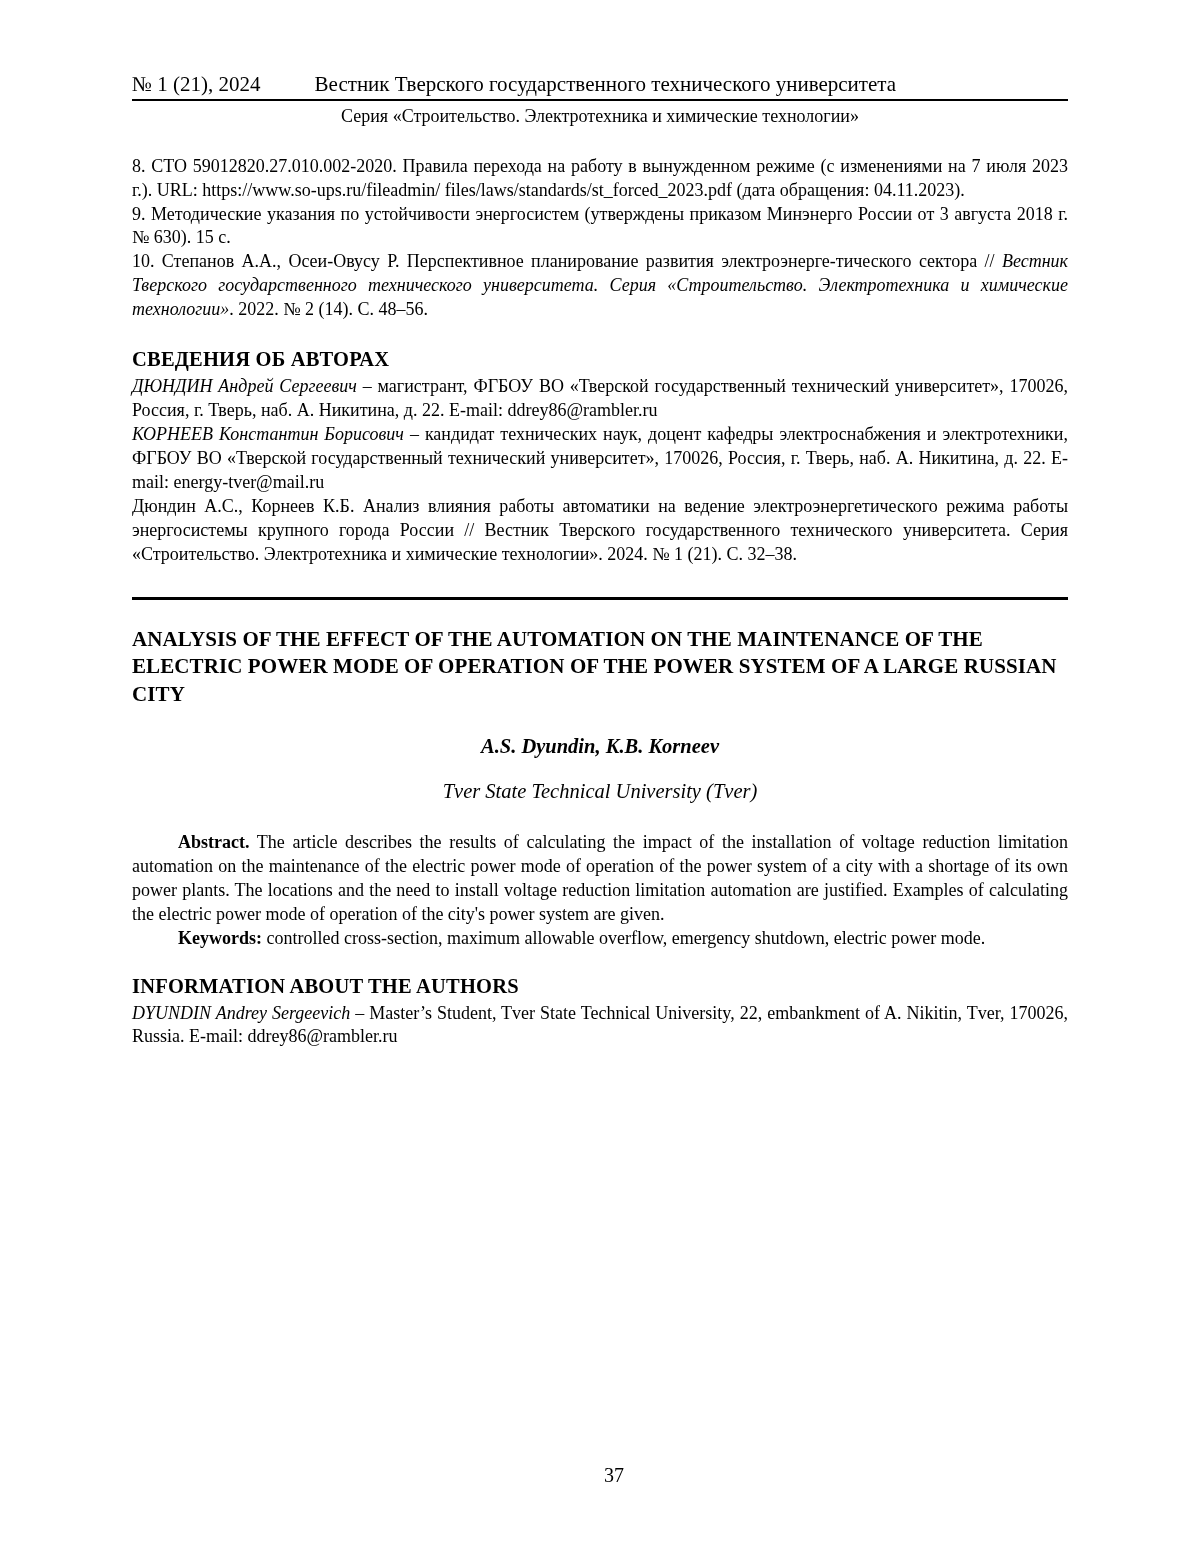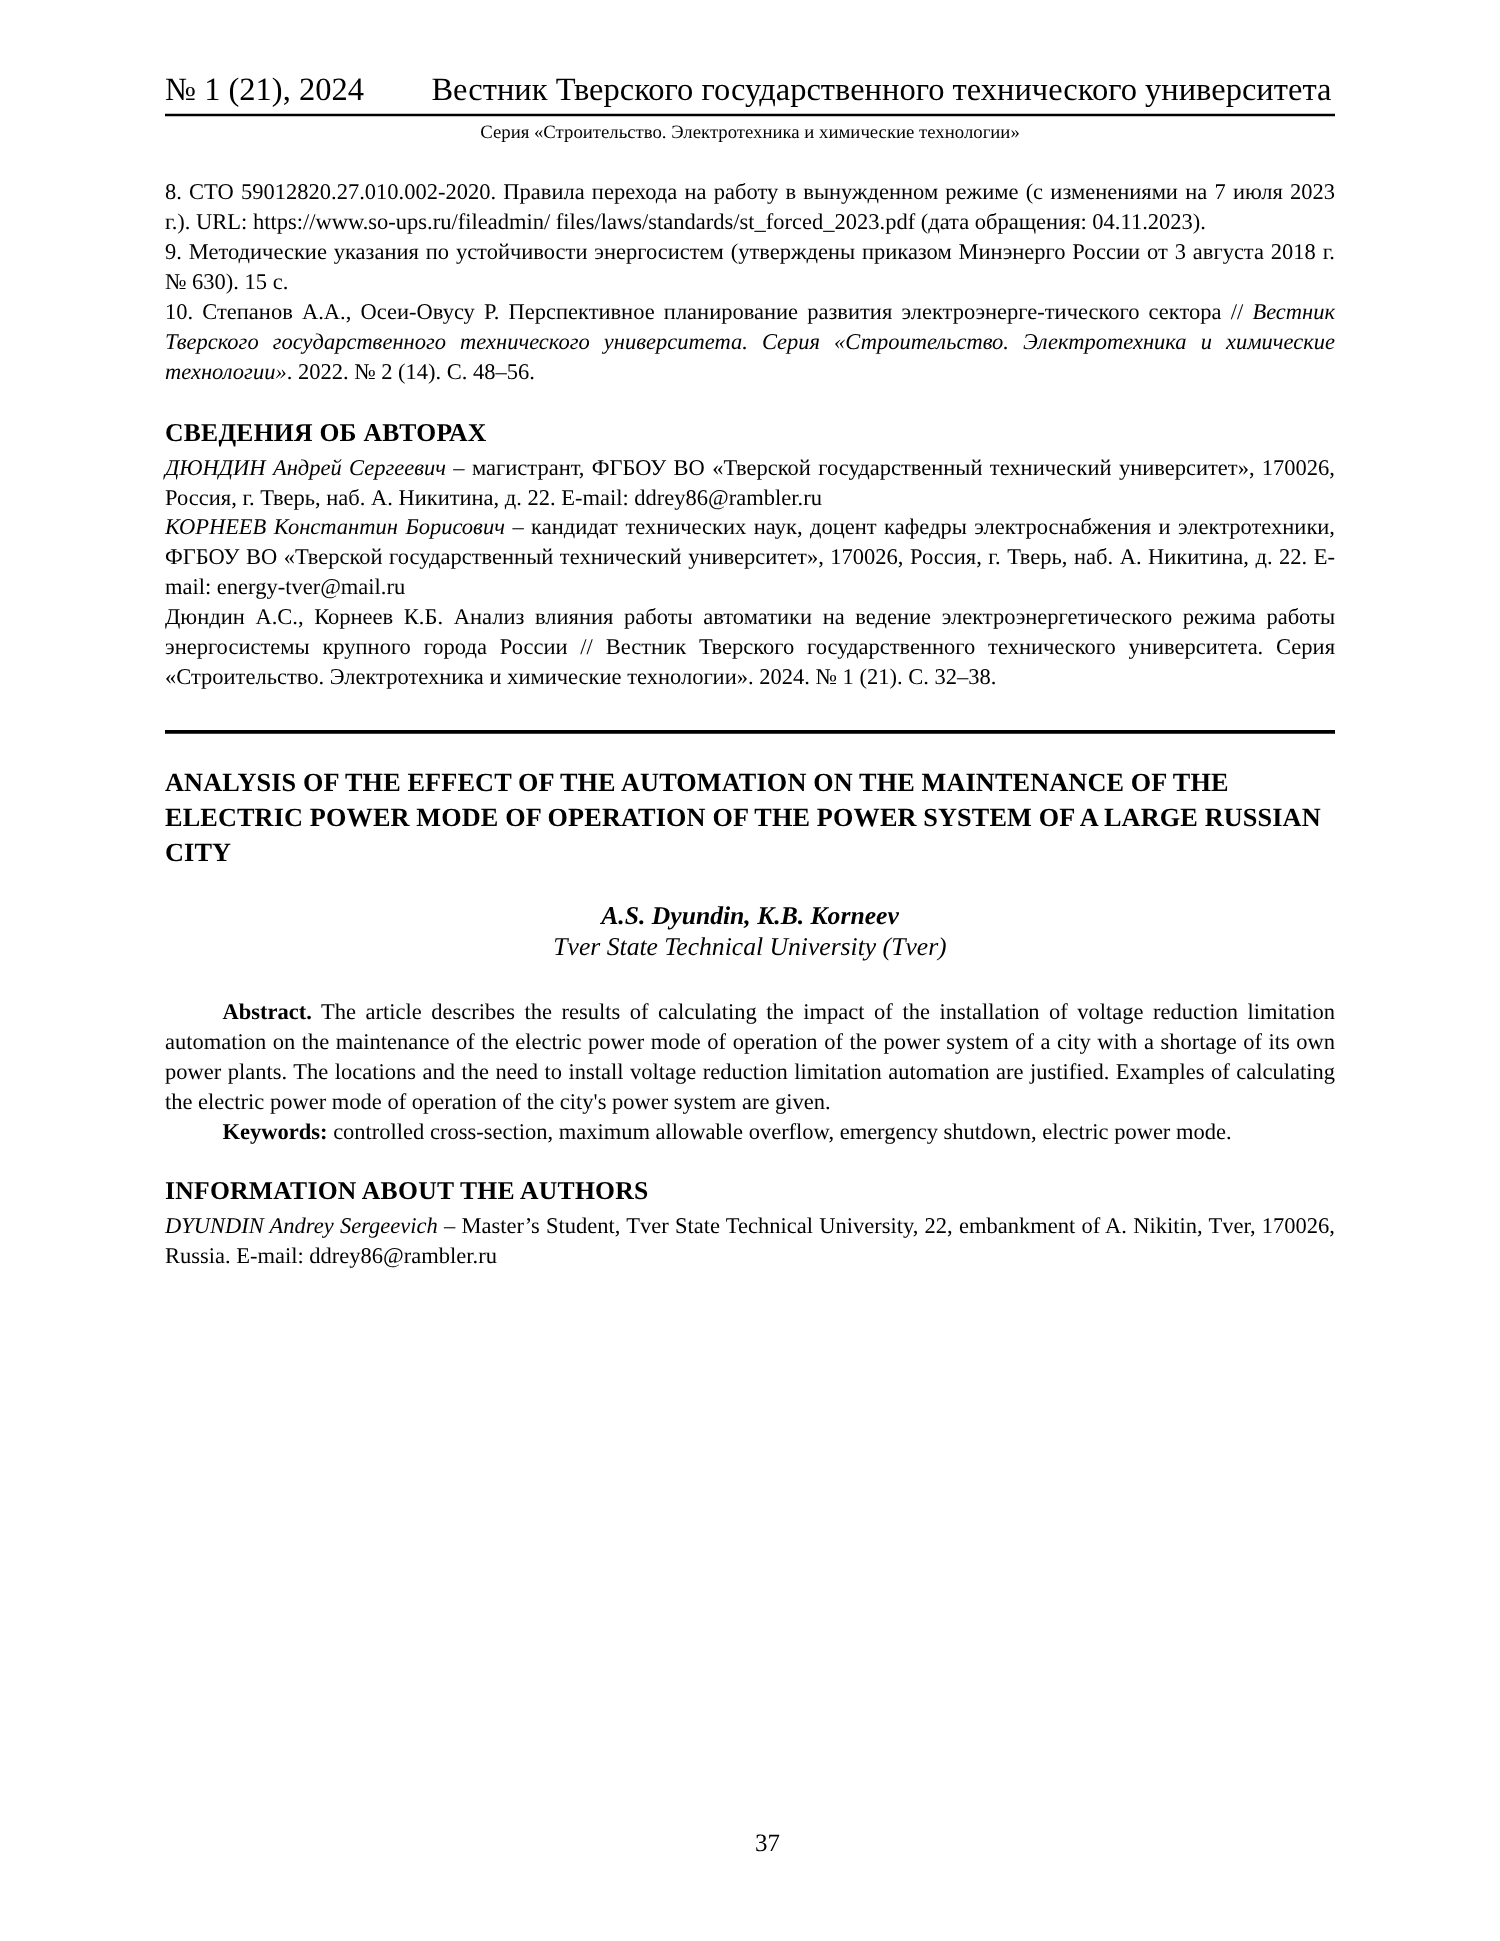--- a/index.html
+++ b/index.html
@@ -21,38 +21,39 @@
     height: 1553px;
     padding: 56px 132px 20px 132px;
     position: relative;
   }
 
   
   .runhead {
     display: flex;
     align-items: baseline;
     justify-content: flex-start;
-    font-size: 26px;
+    font-size: 21px;
     line-height: 1.25;
+    margin-top: 15px;
   }
   .runhead .issue {
     white-space: nowrap;
     margin-right: 54px;
   }
   .runhead .journal {
     white-space: nowrap;
     text-align: right;
   }
   .runhead-rule {
     border-bottom: 2.5px solid #000;
     margin-top: 2px;
   }
   .runhead-sub {
     text-align: center;
-    font-size: 15px;
+    font-size: 18px;
     line-height: 1.3;
     margin-top: 4px;
   }
 
   
   .refs {
     margin-top: 26px;
   }
   p.just {
     text-align: justify;
@@ -98,21 +99,21 @@
     text-align: center;
     font-weight: bold;
     font-style: italic;
     font-size: 20.5px;
     margin-top: 26px;
   }
   .en-affil {
     text-align: center;
     font-style: italic;
     font-size: 20.5px;
-    margin-top: 2px;
+    margin-top: 22px;
   }
   .abstract {
     margin-top: 28px;
   }
   .abstract p {
     text-indent: 46px;
   }
   .keywords {
     margin-top: 0;
   }

